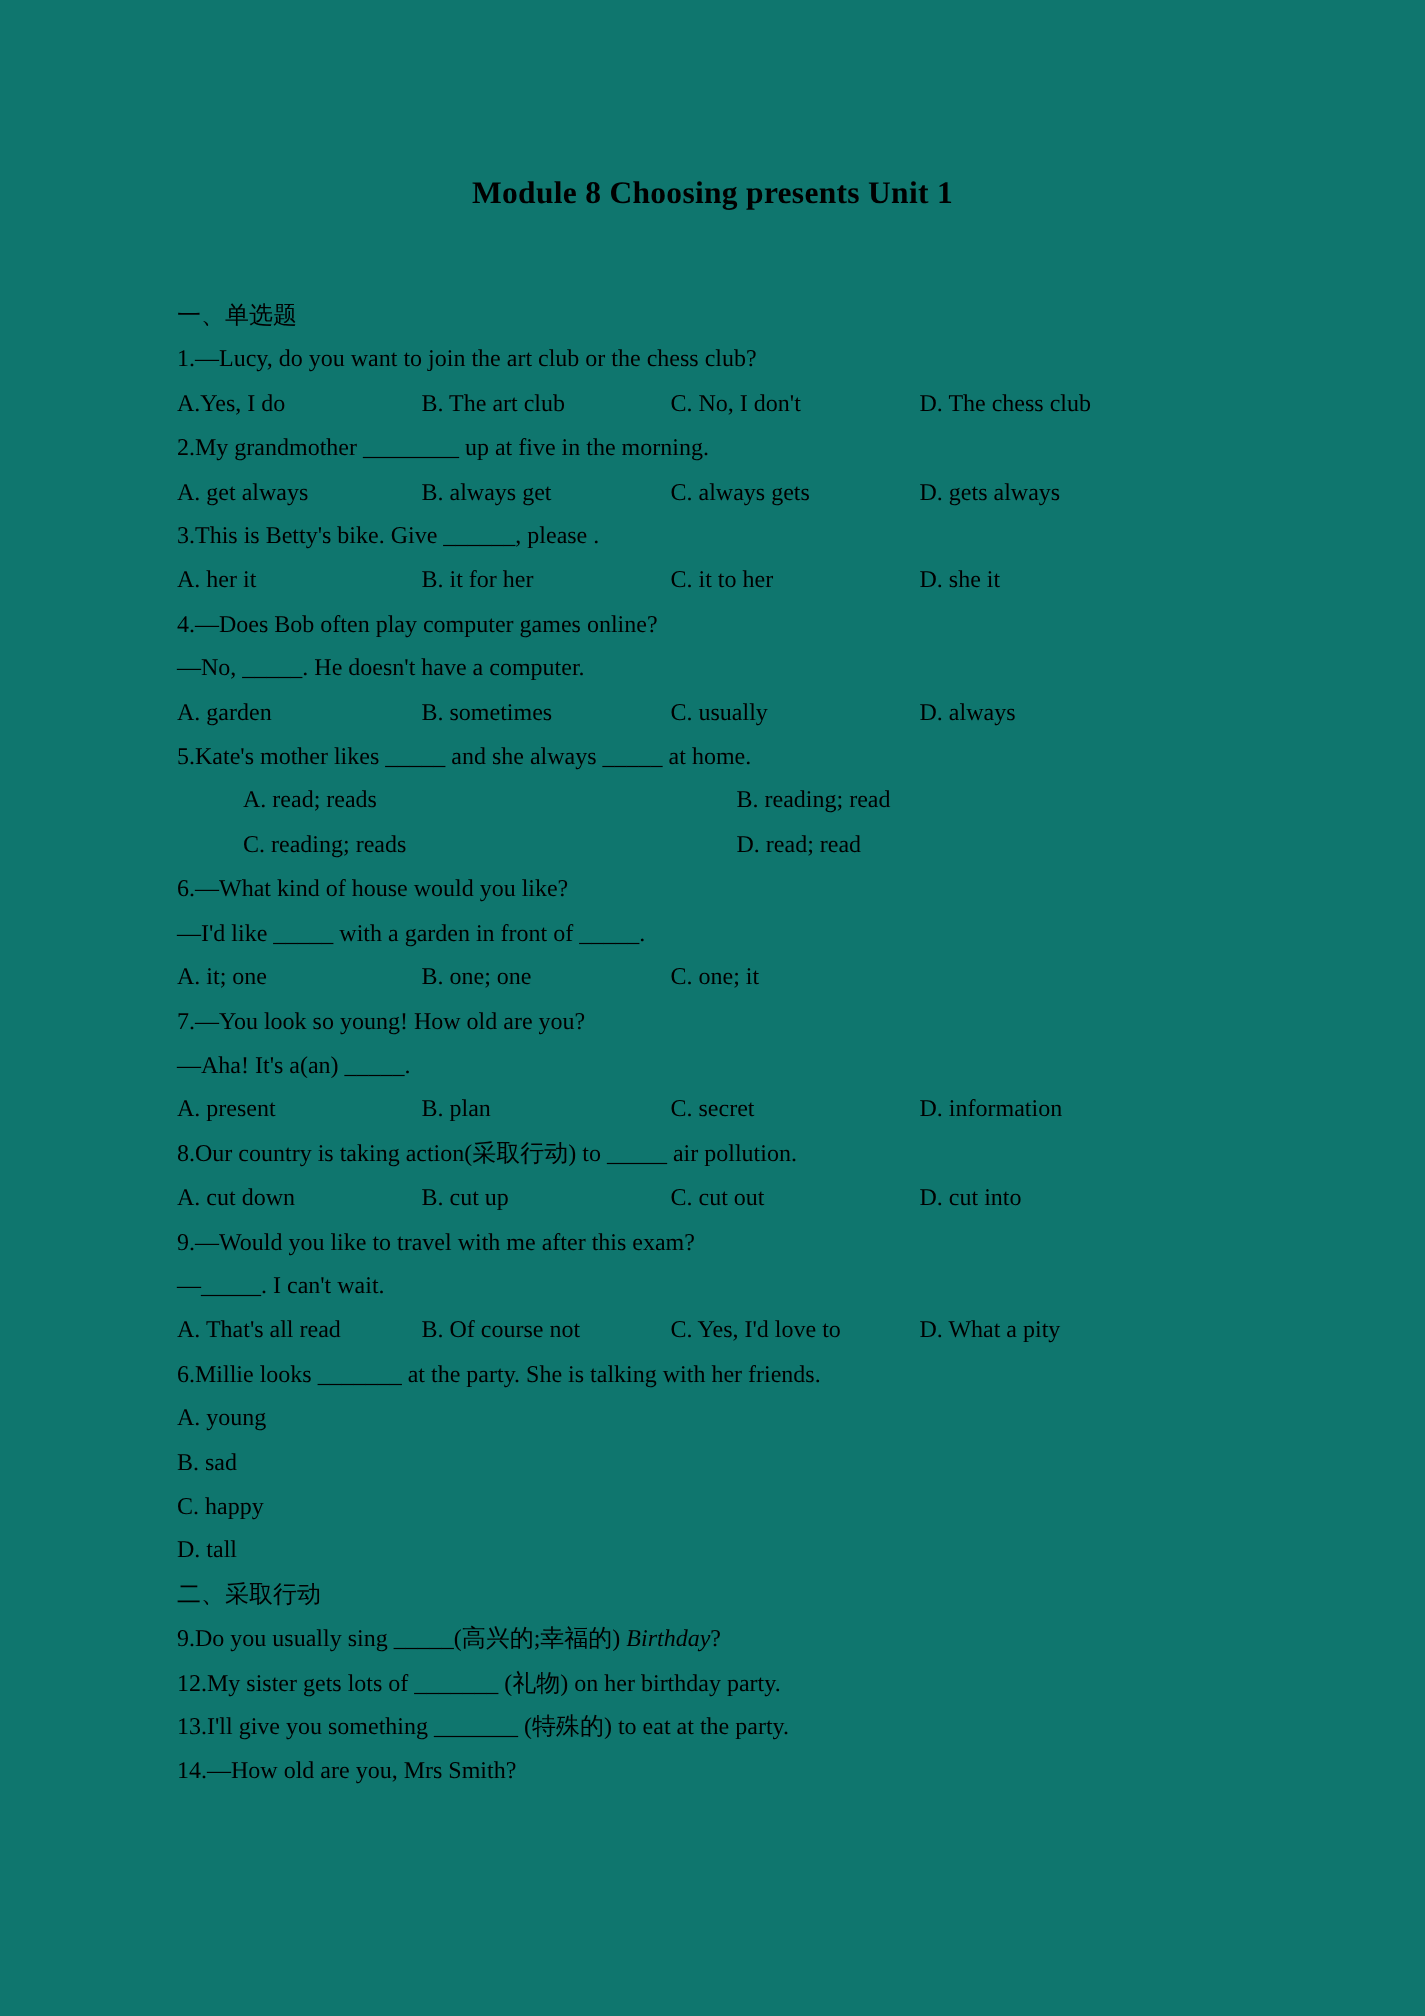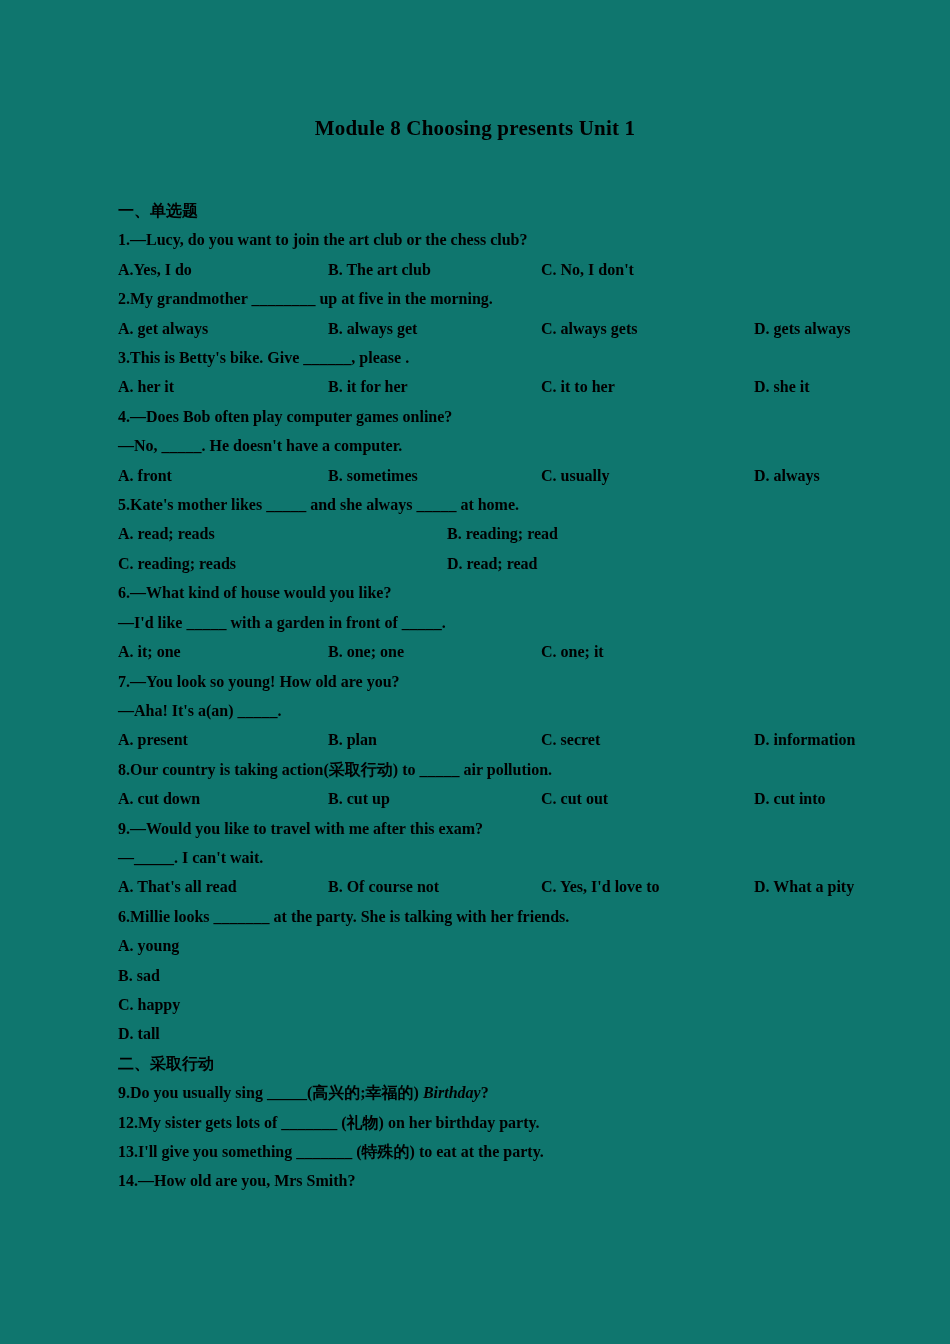--- a/index.html
+++ b/index.html
@@ -30,37 +30,36 @@
     line-height: 29px;
     letter-spacing: 0.2px;
   }
   .content {
     position: absolute;
     top: 196px;
     left: 118px;
     width: 760px;
     font-size: 16px;
     line-height: 29.4px;
-    font-weight: bold;
   }
   .section-heading {
     white-space: pre-wrap;
   }
   .q-line {
     white-space: pre-wrap;
   }
   .options { width: 100%; }
   .options-4col {
     display: grid;
     grid-template-columns: 163px 166px 166px 1fr;
-    gap: 47px;
   }
   .options-2col {
     display: grid;
     grid-template-columns: 329px 1fr;
+    margin-left: 44px;
   }
   .options-stack {
     display: block;
   }
   .options-stack .option { display: block; }
   .option { white-space: pre-wrap; }
   .seg-i { font-style: italic; text-align: right; }
 </style>
 </head>
 <body>
@@ -68,20 +67,21 @@
 <div class="page">
   <div class="doc-title">Module 8 Choosing presents Unit 1</div>
   <div class="content">
       <div class="section-heading">一、单选题</div>
       <div class="question">
         <div class="q-line">1.—Lucy, do you want to join the art club or the chess club?</div>
         <div class="options options-4col">
           <div class="option">A.Yes, I do</div>
           <div class="option">B. The art club</div>
           <div class="option">C. No, I don't</div>
+          <div class="option">D. The chess club</div>
         </div>
       </div>
       <div class="question">
         <div class="q-line">2.My grandmother ________ up at five in the morning.</div>
         <div class="options options-4col">
           <div class="option">A. get always</div>
           <div class="option">B. always get</div>
           <div class="option">C. always gets</div>
           <div class="option">D. gets always</div>
         </div>
@@ -92,21 +92,21 @@
           <div class="option">A. her it</div>
           <div class="option">B. it for her</div>
           <div class="option">C. it to her</div>
           <div class="option">D. she it</div>
         </div>
       </div>
       <div class="question">
         <div class="q-line">4.—Does Bob often play computer games online?</div>
         <div class="q-line">—No, _____. He doesn't have a computer.</div>
         <div class="options options-4col">
-          <div class="option">A. front</div>
+          <div class="option">A. garden</div>
           <div class="option">B. sometimes</div>
           <div class="option">C. usually</div>
           <div class="option">D. always</div>
         </div>
       </div>
       <div class="question">
         <div class="q-line">5.Kate's mother likes _____ and she always _____ at home.</div>
         <div class="options options-2col">
           <div class="option">A. read; reads</div>
           <div class="option">B. reading; read</div>

